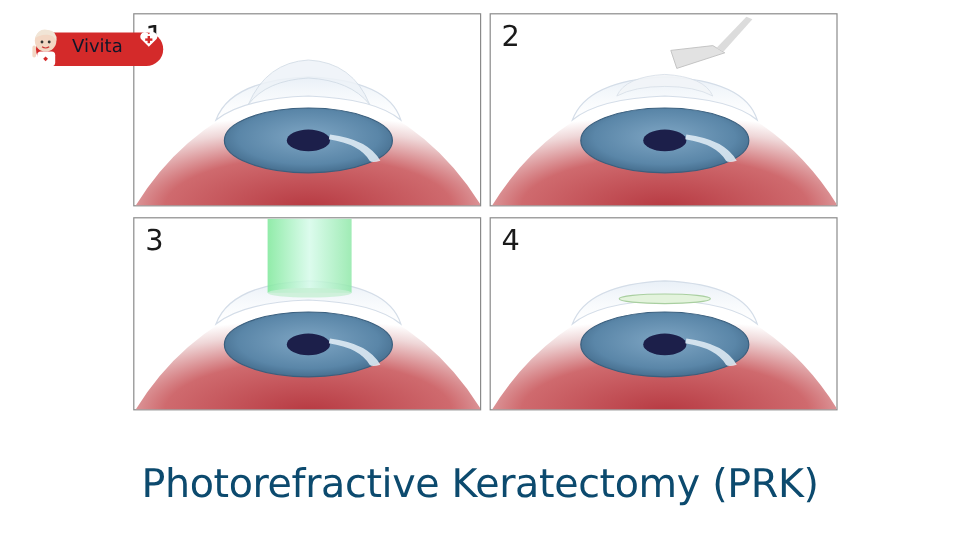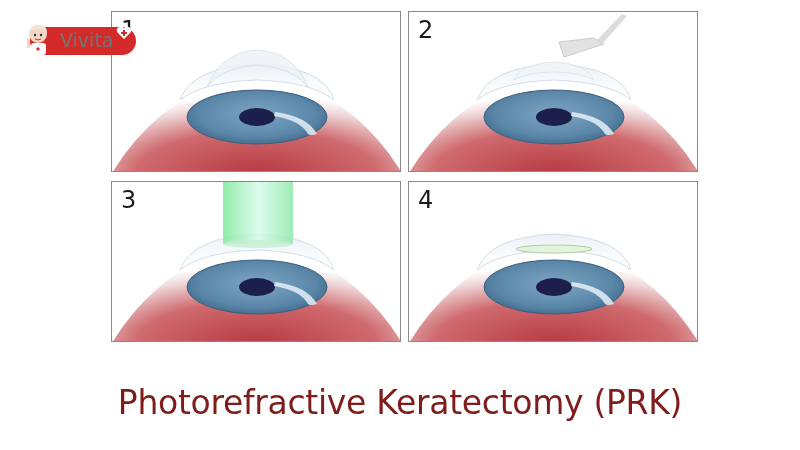--- a/index.html
+++ b/index.html
@@ -1,23 +1,23 @@
 <!DOCTYPE html>
 <html><head>
 <meta charset="utf-8">
 <style>
   html, body { margin:0; padding:0; }
   body { width:800px; height:450px; background:#ffffff; position:relative; overflow:hidden; font-family:"DejaVu Sans", sans-serif; }
   .panel { position:absolute; width:290px; height:161px; border:1px solid #8a8a8a; background:#fff; overflow:hidden; box-sizing:border-box; }
   .panel svg { position:absolute; left:0; top:0; }
   .step-num { position:absolute; left:9px; top:4px; font-size:24px; color:#1a1a1a; font-family:"DejaVu Sans", sans-serif; z-index:3; }
-  .caption { position:absolute; left:0; width:800px; top:383px; text-align:center; font-size:33px; color:#7f1d1d; font-family:"DejaVu Sans", sans-serif; letter-spacing:-0.3px; }
+  .caption { position:absolute; left:0; width:800px; top:383px; text-align:center; font-size:33px; color:#0c4a6e; font-family:"DejaVu Sans", sans-serif; letter-spacing:-0.3px; }
   .logo { position:absolute; left:24px; top:22px; width:112px; height:34px; z-index:5; }
   .logo-pill { position:absolute; left:6px; top:5px; width:106px; height:28px; background:#d42a2a; border-radius:14px; }
-  .logo-text { position:absolute; left:36px; top:7px; color:#737373; font-size:19px; font-family:"DejaVu Sans", sans-serif; }
+  .logo-text { position:absolute; left:36px; top:7px; color:#0f172a; font-size:15px; font-family:"DejaVu Sans", sans-serif; }
   .logo-mascot { position:absolute; left:0; top:0; width:32px; height:34px; }
   .logo-heart { position:absolute; left:92px; top:4px; width:16px; height:14px; }
 </style>
 </head>
 <body>
 
 <div class="logo">
   <div class="logo-pill"></div>
   <svg class="logo-mascot" viewBox="0 0 32 34">
     <circle cx="14" cy="12" r="9" fill="#f3d7c4"></circle>

